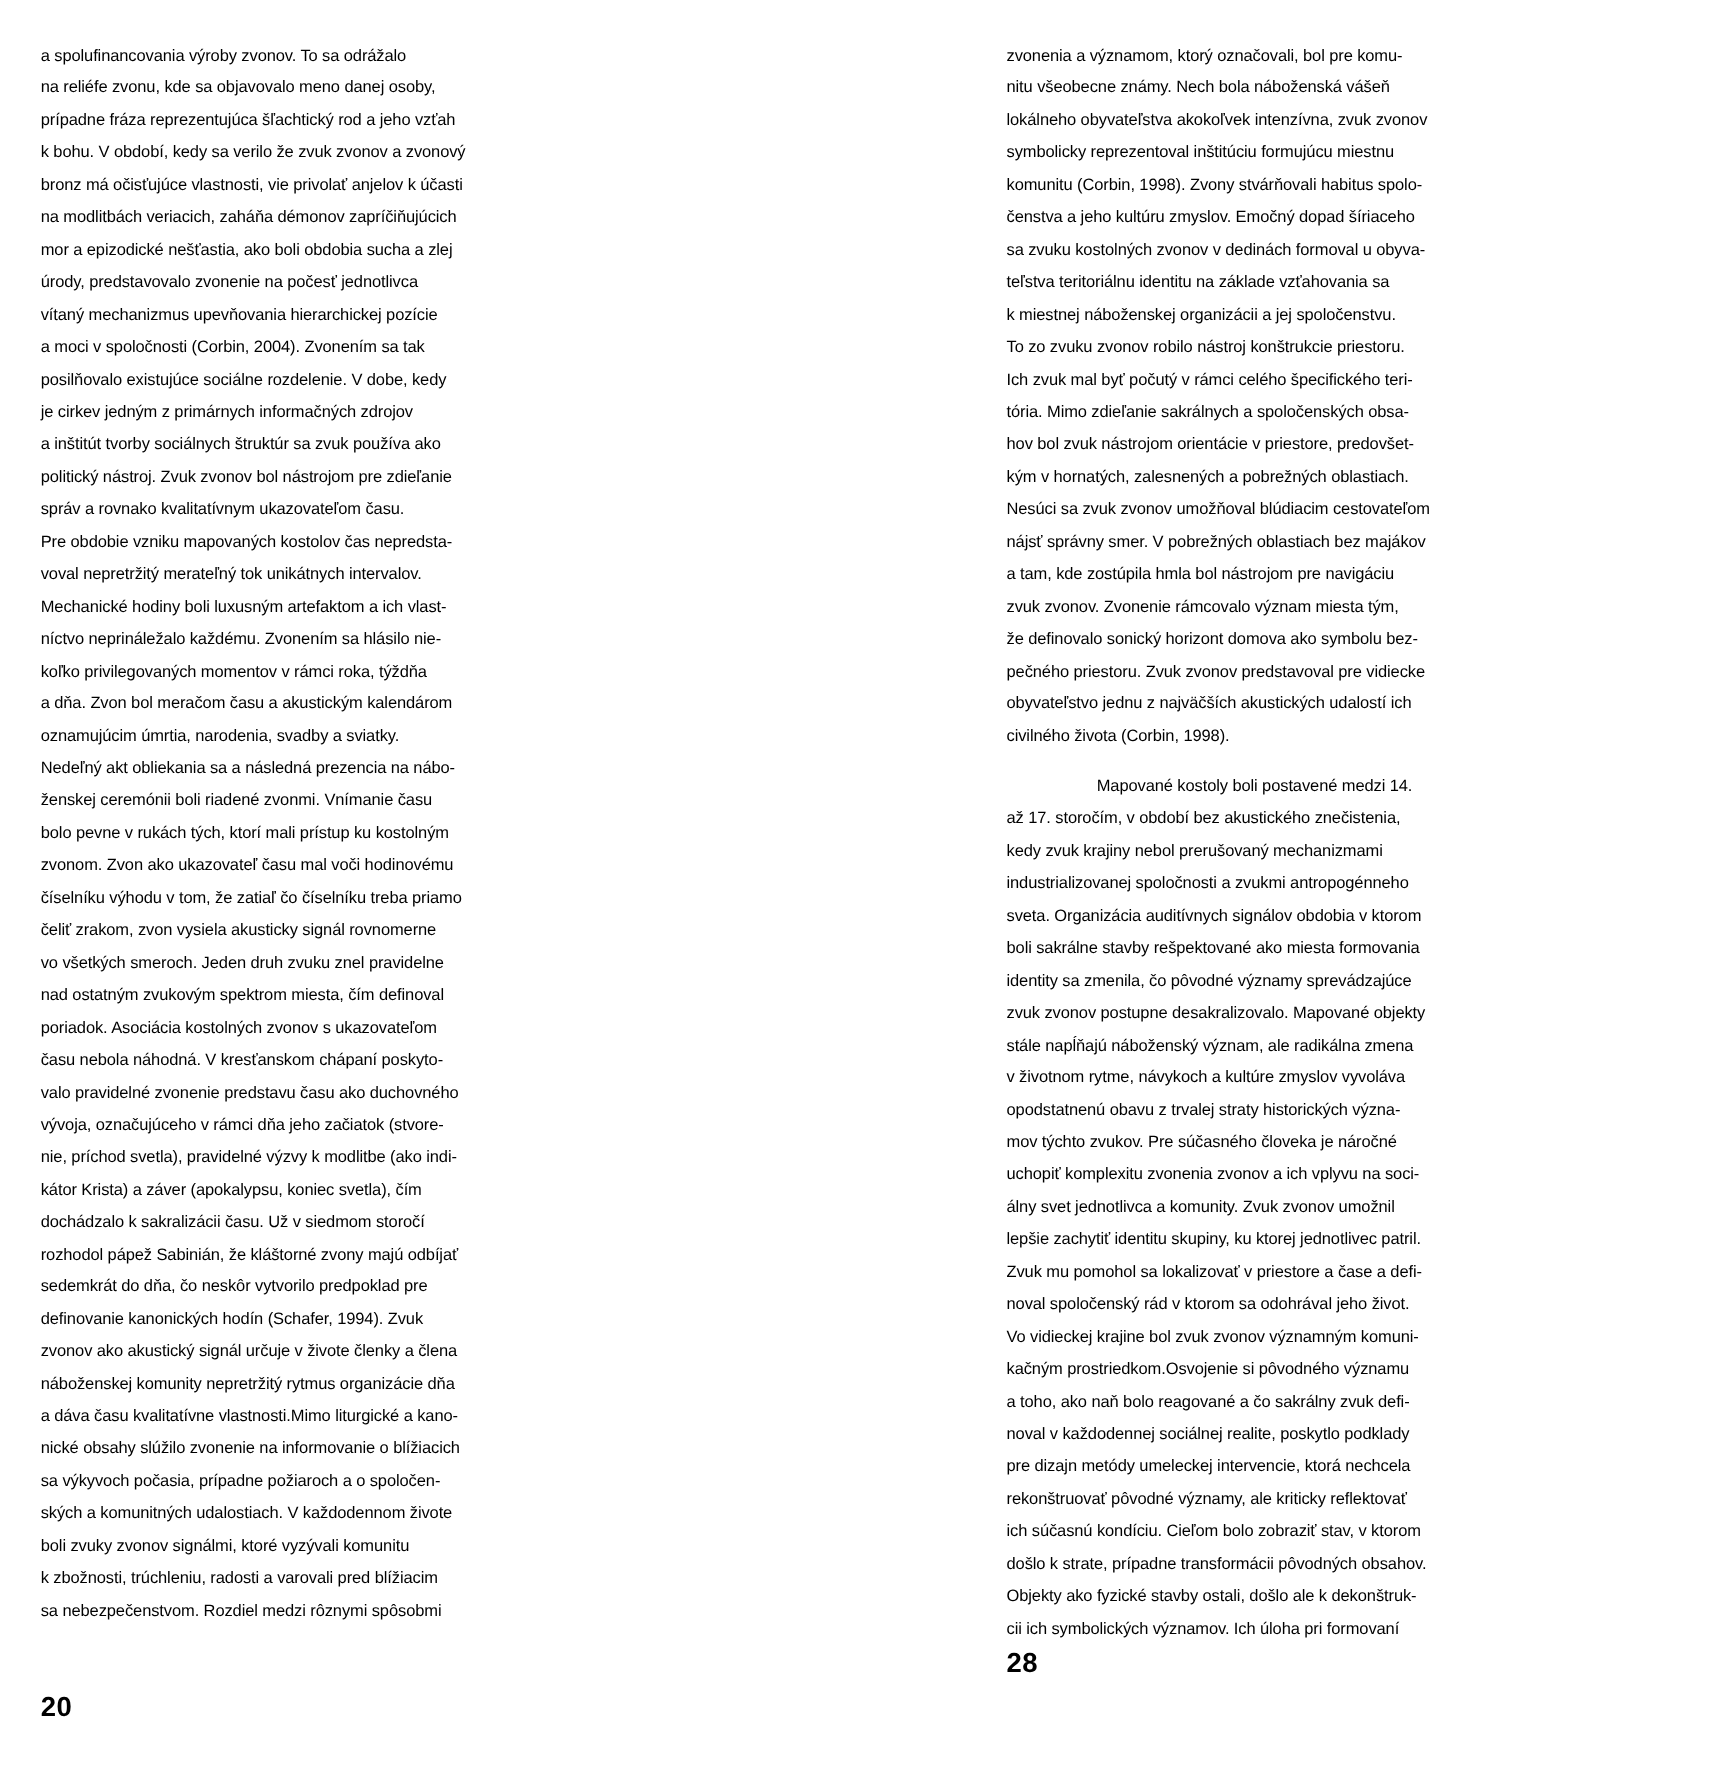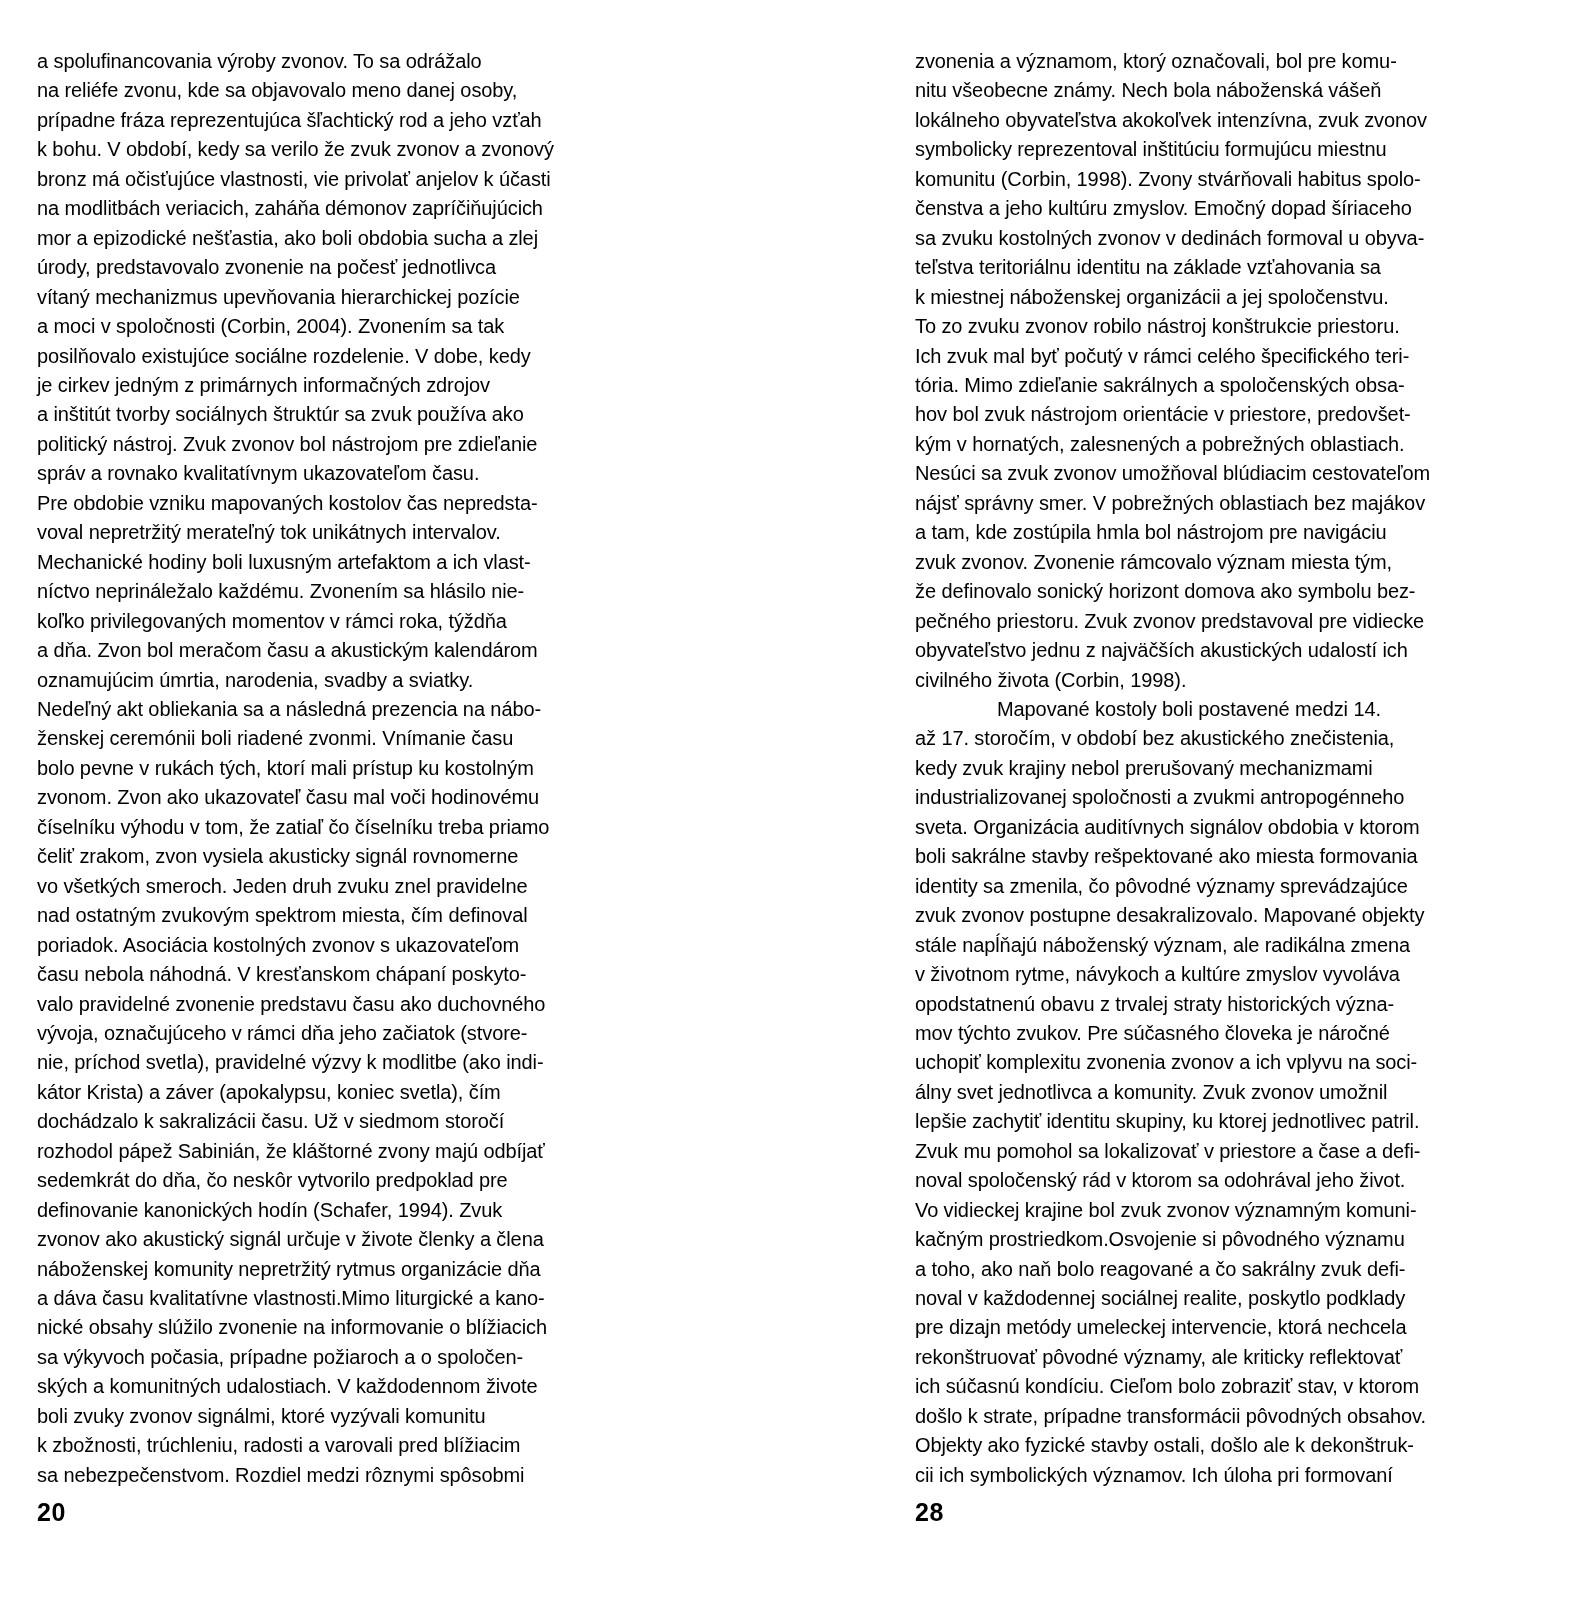--- a/index.html
+++ b/index.html
@@ -18,42 +18,43 @@
   }
   .page {
     position: absolute;
     top: 0;
     height: 100%;
   }
   .page-left  { left: 0;     width: 787px; }
   .page-right { left: 787px; width: 788px; }
   .textblock {
     position: absolute;
-    top: 47px;
-    font-size: 20px;
+    top: 36px;
+    font-size: 15px;
     line-height: 29.45px;
     letter-spacing: -0.1px;
     white-space: pre;
   }
   .page-left  .textblock { left: 37px;  width: 600px; }
   .page-right .textblock { left: 128px; width: 610px; }
   .textblock .text-line {
     white-space: pre;
   }
   .textblock .text-line.indent {
     padding-left: 82px;
+    margin-top: 16px;
   }
   .pagenum {
     position: absolute;
     top: 1498px;
     font-size: 25px;
     font-weight: 700;
     letter-spacing: 0.5px;
   }
-  .page-left  .pagenum { left: 37px; }
+  .page-left  .pagenum { left: 37px; margin-top: 40px; }
   .page-right .pagenum { left: 128px; }
 </style>
 </head>
 <body>
 
 <div class="spread">
   <div class="page page-left">
     <div class="textblock"><div class="text-line">a spolufinancovania výroby zvonov. To sa odrážalo</div><div class="text-line">na reliéfe zvonu, kde sa objavovalo meno danej osoby,</div><div class="text-line">prípadne fráza reprezentujúca šľachtický rod a jeho vzťah</div><div class="text-line">k bohu. V období, kedy sa verilo že zvuk zvonov a zvonový</div><div class="text-line">bronz má očisťujúce vlastnosti, vie privolať anjelov k účasti</div><div class="text-line">na modlitbách veriacich, zaháňa démonov zapríčiňujúcich</div><div class="text-line">mor a epizodické nešťastia, ako boli obdobia sucha a zlej</div><div class="text-line">úrody, predstavovalo zvonenie na počesť jednotlivca</div><div class="text-line">vítaný mechanizmus upevňovania hierarchickej pozície</div><div class="text-line">a moci v spoločnosti (Corbin, 2004). Zvonením sa tak</div><div class="text-line">posilňovalo existujúce sociálne rozdelenie. V dobe, kedy</div><div class="text-line">je cirkev jedným z primárnych informačných zdrojov</div><div class="text-line">a inštitút tvorby sociálnych štruktúr sa zvuk používa ako</div><div class="text-line">politický nástroj. Zvuk zvonov bol nástrojom pre zdieľanie</div><div class="text-line">správ a rovnako kvalitatívnym ukazovateľom času.</div><div class="text-line">Pre obdobie vzniku mapovaných kostolov čas nepredsta-</div><div class="text-line">voval nepretržitý merateľný tok unikátnych intervalov.</div><div class="text-line">Mechanické hodiny boli luxusným artefaktom a ich vlast-</div><div class="text-line">níctvo neprináležalo každému. Zvonením sa hlásilo nie-</div><div class="text-line">koľko privilegovaných momentov v rámci roka, týždňa</div><div class="text-line">a dňa. Zvon bol meračom času a akustickým kalendárom</div><div class="text-line">oznamujúcim úmrtia, narodenia, svadby a sviatky.</div><div class="text-line">Nedeľný akt obliekania sa a následná prezencia na nábo-</div><div class="text-line">ženskej ceremónii boli riadené zvonmi. Vnímanie času</div><div class="text-line">bolo pevne v rukách tých, ktorí mali prístup ku kostolným</div><div class="text-line">zvonom. Zvon ako ukazovateľ času mal voči hodinovému</div><div class="text-line">číselníku výhodu v tom, že zatiaľ čo číselníku treba priamo</div><div class="text-line">čeliť zrakom, zvon vysiela akusticky signál rovnomerne</div><div class="text-line">vo všetkých smeroch. Jeden druh zvuku znel pravidelne</div><div class="text-line">nad ostatným zvukovým spektrom miesta, čím definoval</div><div class="text-line">poriadok. Asociácia kostolných zvonov s ukazovateľom</div><div class="text-line">času nebola náhodná. V kresťanskom chápaní poskyto-</div><div class="text-line">valo pravidelné zvonenie predstavu času ako duchovného</div><div class="text-line">vývoja, označujúceho v rámci dňa jeho začiatok (stvore-</div><div class="text-line">nie, príchod svetla), pravidelné výzvy k modlitbe (ako indi-</div><div class="text-line">kátor Krista) a záver (apokalypsu, koniec svetla), čím</div><div class="text-line">dochádzalo k sakralizácii času. Už v siedmom storočí</div><div class="text-line">rozhodol pápež Sabinián, že kláštorné zvony majú odbíjať</div><div class="text-line">sedemkrát do dňa, čo neskôr vytvorilo predpoklad pre</div><div class="text-line">definovanie kanonických hodín (Schafer, 1994). Zvuk</div><div class="text-line">zvonov ako akustický signál určuje v živote členky a člena</div><div class="text-line">náboženskej komunity nepretržitý rytmus organizácie dňa</div><div class="text-line">a dáva času kvalitatívne vlastnosti.Mimo liturgické a kano-</div><div class="text-line">nické obsahy slúžilo zvonenie na informovanie o blížiacich</div><div class="text-line">sa výkyvoch počasia, prípadne požiaroch a o spoločen-</div><div class="text-line">ských a komunitných udalostiach. V každodennom živote</div><div class="text-line">boli zvuky zvonov signálmi, ktoré vyzývali komunitu</div><div class="text-line">k zbožnosti, trúchleniu, radosti a varovali pred blížiacim</div><div class="text-line">sa nebezpečenstvom. Rozdiel medzi rôznymi spôsobmi</div></div>
     <div class="pagenum">20</div>
   </div>

